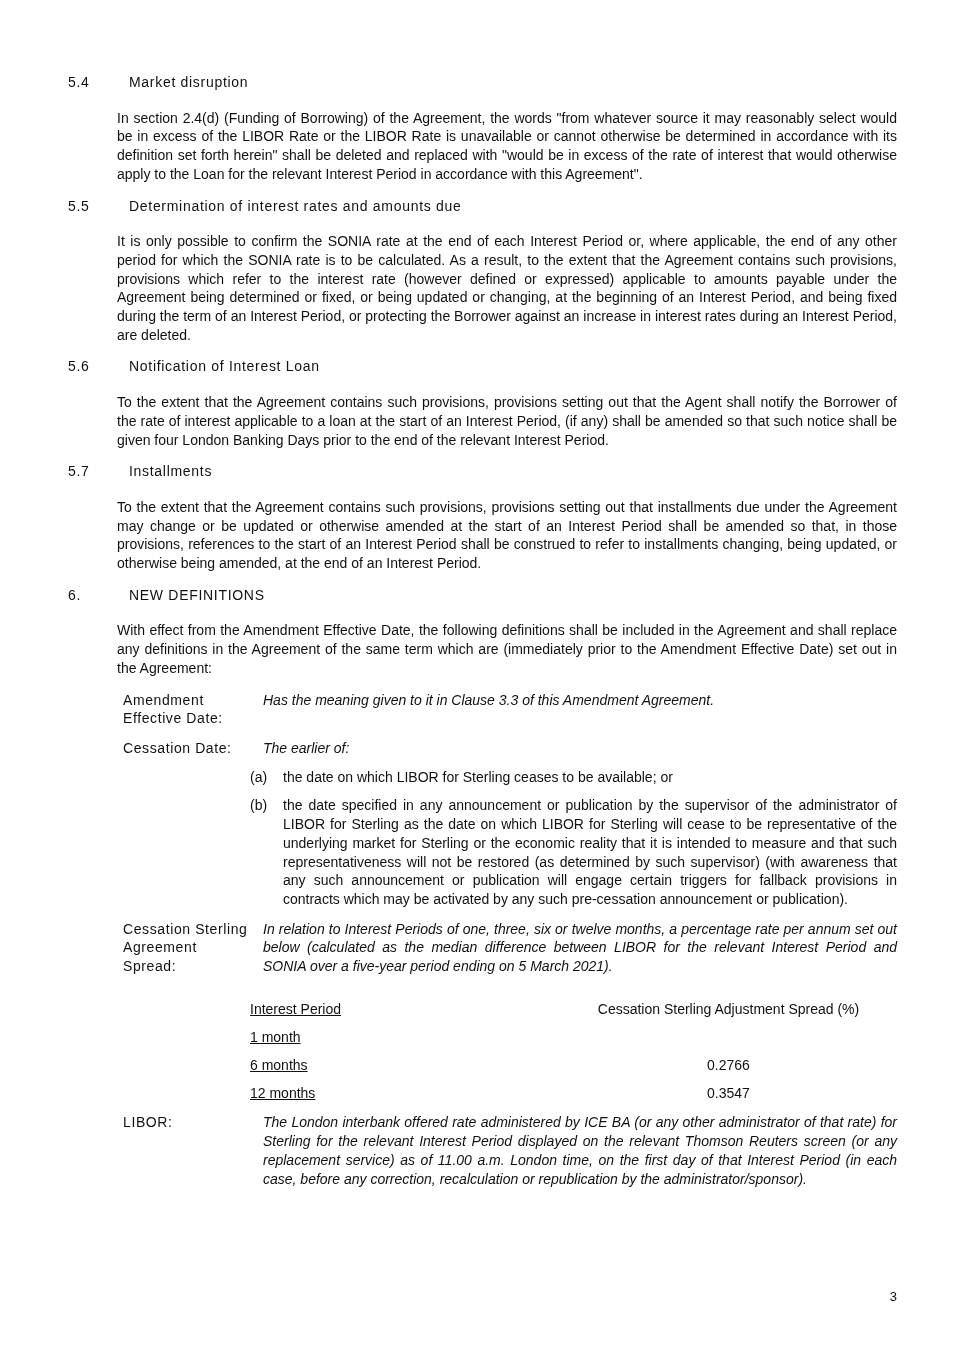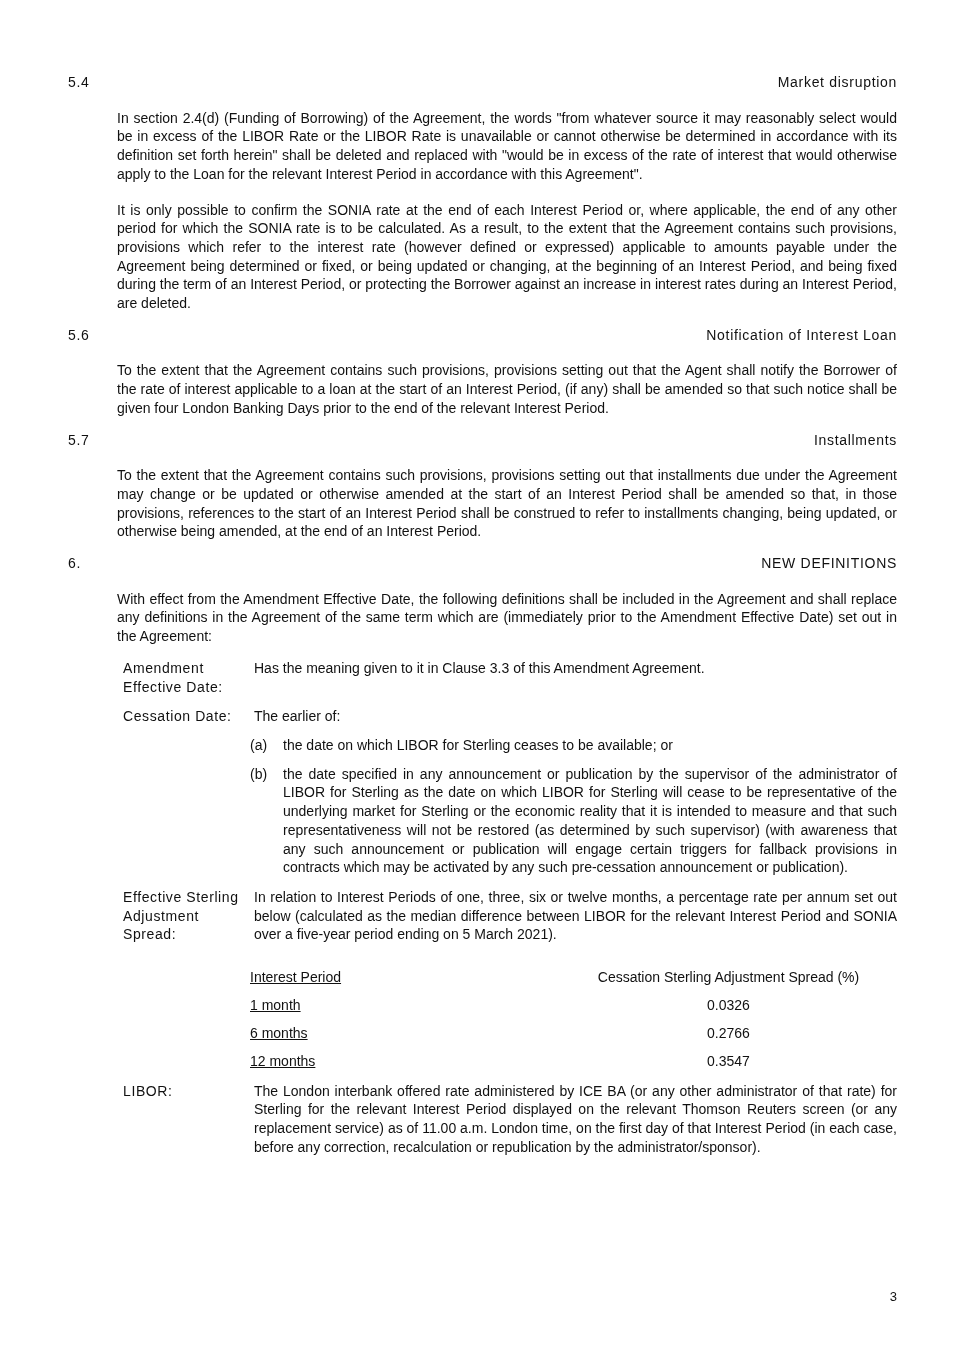--- a/index.html
+++ b/index.html
@@ -17,34 +17,34 @@
     color: #111111;
   }
   .sec { margin-bottom: 0; }
   .sec-head {
     display: flex;
     margin-bottom: 9px;
     letter-spacing: 0.7px;
     gap: 12px;
   }
   .sec-num { width: 49px; flex-shrink: 0; }
-  .sec-title { flex: 1; text-align: right; }
+  .sec-title { flex: 1; }
   p.body {
     margin: 17px 0 13px 49px;
     text-align: justify;
   }
   .defs { margin-left: 55px; }
   .def-row { display: flex; margin-bottom: 11px; }
   .def-term {
     width: 127px;
     flex-shrink: 0;
     letter-spacing: 0.6px;
   }
   .def-body { flex: 1; min-width: 0; }
-  .def-body p { margin: 0 0 10px 4px; text-align: justify; }
+  .def-body p { margin: 0 0 10px 13px; text-align: justify; font-style: italic; }
   .def-body p:last-child { margin-bottom: 0; }
   .sub-item { display: flex; margin-bottom: 10px; }
   .sub-item:last-child { margin-bottom: 0; }
   .sub-marker { width: 33px; flex-shrink: 0; }
   .sub-text { flex: 1; text-align: justify; }
   .def-table { margin-top: 24px; }
   .trow { display: flex; margin-bottom: 9.3px; }
   .trow:last-child { margin-bottom: 0; }
   .tcell1 { width: 310px; flex-shrink: 0; text-decoration: underline; }
   .tcell2 { flex: 1; text-align: center; }
@@ -62,20 +62,24 @@
 
   <div class="sec">
     <div class="sec-head">
       <span class="sec-num">5.4</span>
       <span class="sec-title">Market disruption</span>
     </div>
     <p class="body">In section 2.4(d) (Funding of Borrowing) of the Agreement, the words "from whatever source it may reasonably select would be in excess of the LIBOR Rate or the LIBOR Rate is unavailable or cannot otherwise be determined in accordance with its definition set forth herein" shall be deleted and replaced with "would be in excess of the rate of interest that would otherwise apply to the Loan for the relevant Interest Period in accordance with this Agreement".</p>
   </div>
 
   <div class="sec">
+    <div class="sec-head">
+      <span class="sec-num">5.5</span>
+      <span class="sec-title">Determination of interest rates and amounts due</span>
+    </div>
     <p class="body">It is only possible to confirm the SONIA rate at the end of each Interest Period or, where applicable, the end of any other period for which the SONIA rate is to be calculated. As a result, to the extent that the Agreement contains such provisions, provisions which refer to the interest rate (however defined or expressed) applicable to amounts payable under the Agreement being determined or fixed, or being updated or changing, at the beginning of an Interest Period, and being fixed during the term of an Interest Period, or protecting the Borrower against an increase in interest rates during an Interest Period, are deleted.</p>
   </div>
 
   <div class="sec">
     <div class="sec-head">
       <span class="sec-num">5.6</span>
       <span class="sec-title">Notification of Interest Loan</span>
     </div>
     <p class="body">To the extent that the Agreement contains such provisions, provisions setting out that the Agent shall notify the Borrower of the rate of interest applicable to a loan at the start of an Interest Period, (if any) shall be amended so that such notice shall be given four London Banking Days prior to the end of the relevant Interest Period.</p>
   </div>
@@ -114,31 +118,30 @@
           <span class="sub-text">the date on which LIBOR for Sterling ceases to be available; or</span>
         </div>
         <div class="sub-item">
           <span class="sub-marker">(b)</span>
           <span class="sub-text">the date specified in any announcement or publication by the supervisor of the administrator of LIBOR for Sterling as the date on which LIBOR for Sterling will cease to be representative of the underlying market for Sterling or the economic reality that it is intended to measure and that such representativeness will not be restored (as determined by such supervisor) (with awareness that any such announcement or publication will engage certain triggers for fallback provisions in contracts which may be activated by any such pre-cessation announcement or publication).</span>
         </div>
       </div>
     </div>
 
     <div class="def-row">
-      <div class="def-term">Effective Sterling Adjustment Spread:</div>
+      <div class="def-term">Cessation Sterling Agreement Spread:</div>
       <div class="def-body">
         <p>In relation to Interest Periods of one, three, six or twelve months, a percentage rate per annum set out below (calculated as the median difference between LIBOR for the relevant Interest Period and SONIA over a five-year period ending on 5 March 2021).</p>
         <div class="def-table">
           <div class="trow">
             <span class="tcell1">Interest Period</span>
             <span class="tcell2">Cessation Sterling Adjustment Spread (%)</span>
           </div>
           <div class="trow">
             <span class="tcell1">1 month</span>
-            <span class="tcell2">0.0326</span>
           </div>
           <div class="trow">
             <span class="tcell1">6 months</span>
             <span class="tcell2">0.2766</span>
           </div>
           <div class="trow">
             <span class="tcell1">12 months</span>
             <span class="tcell2">0.3547</span>
           </div>
         </div>

